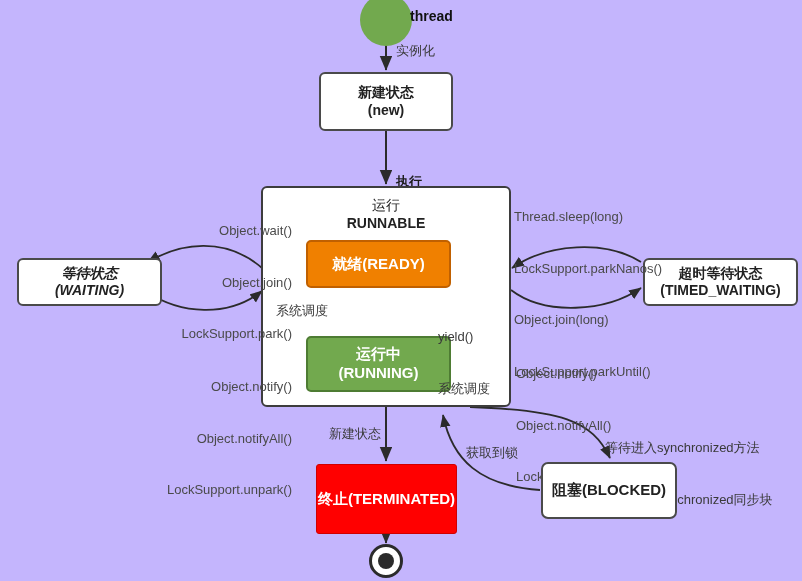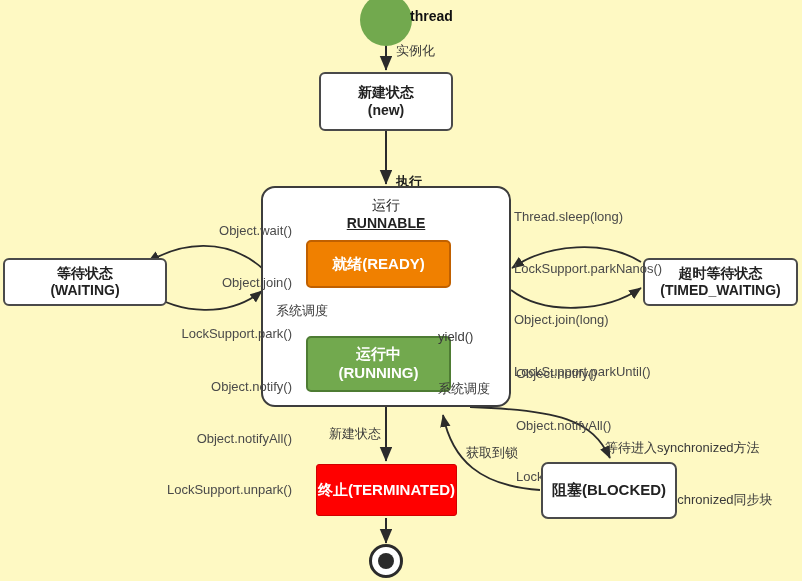--- a/index.html
+++ b/index.html
@@ -4,21 +4,21 @@
 <style>
   html,body{margin:0;padding:0;background:#ffffff;}
   body{
     font-family:"Liberation Sans","DejaVu Sans",sans-serif;
     -webkit-font-smoothing:antialiased;
   }
   #stage{
     position:relative;
     width:802px;
     height:581px;
-    background:#fef9c3;
+    background:#c4b5fd;
     overflow:hidden;
   }
   svg#wires{
     position:absolute;left:0;top:0;width:802px;height:581px;
     pointer-events:none;
   }
   .node{
     position:absolute;
     box-sizing:border-box;
     display:flex;
@@ -33,31 +33,31 @@
     border:2px solid #4a4a4a;
     border-radius:6px;
     color:#222222;
     font-size:14px;
   }
   .plain-box .l1{font-weight:bold;}
   .plain-box .l2{font-weight:bold;}
   .runnable-box{
     background:#ffffff;
     border:2px solid #3d3d3d;
-    border-radius:14px;
+    border-radius:6px;
   }
   .runnable-title{
     position:absolute;
     left:0;right:0;top:8px;
     text-align:center;
     color:#222222;
     font-size:14px;
     line-height:1.3;
   }
-  .runnable-title .t2{font-weight:bold;text-decoration:underline;}
+  .runnable-title .t2{font-weight:bold;}
   .ready-box{
     background:#F08000;
     border:2px solid #C06000;
     border-radius:5px;
     color:#ffffff;
     font-weight:bold;
     font-size:15px;
   }
   .running-box{
     background:#72A94E;
@@ -186,21 +186,21 @@
     <div>(RUNNING)</div>
   </div>
 
   <div class="lbl cn" style="left:276px;top:302px;">系统调度</div>
 
   <div class="lbl cn" style="left:438px;top:294px;">
     <div>yield()</div>
     <div>系统调度</div>
   </div>
 
-  <div class="node plain-box" style="left:3px;top:258px;width:164px;height:48px;">
+  <div class="node plain-box" style="left:17px;top:258px;width:145px;height:48px;font-style:italic;">
     <div class="l1">等待状态</div>
     <div class="l2">(WAITING)</div>
   </div>
 
   <div class="lbl right" style="left:130px;top:188px;width:162px;">
     <div>Object.wait()</div>
     <div>Object.join()</div>
     <div>LockSupport.park()</div>
   </div>
 
@@ -223,21 +223,21 @@
   </div>
 
   <div class="lbl" style="left:516px;top:331px;">
     <div>Object.notify()</div>
     <div>Object.notifyAll()</div>
     <div>LockSupport.unpark()</div>
   </div>
 
   <div class="lbl cn" style="left:329px;top:425px;">新建状态</div>
 
-  <div class="node terminated-box" style="left:316px;top:464px;width:141px;height:52px;">
+  <div class="node terminated-box" style="left:316px;top:464px;width:141px;height:70px;">
     <div>终止(TERMINATED)</div>
   </div>
 
   <div class="lbl cn" style="left:466px;top:444px;">获取到锁</div>
 
   <div class="lbl cn" style="left:605px;top:405px;">
     <div>等待进入synchronized方法</div>
     <div>等待进入synchronized同步块</div>
   </div>
 

